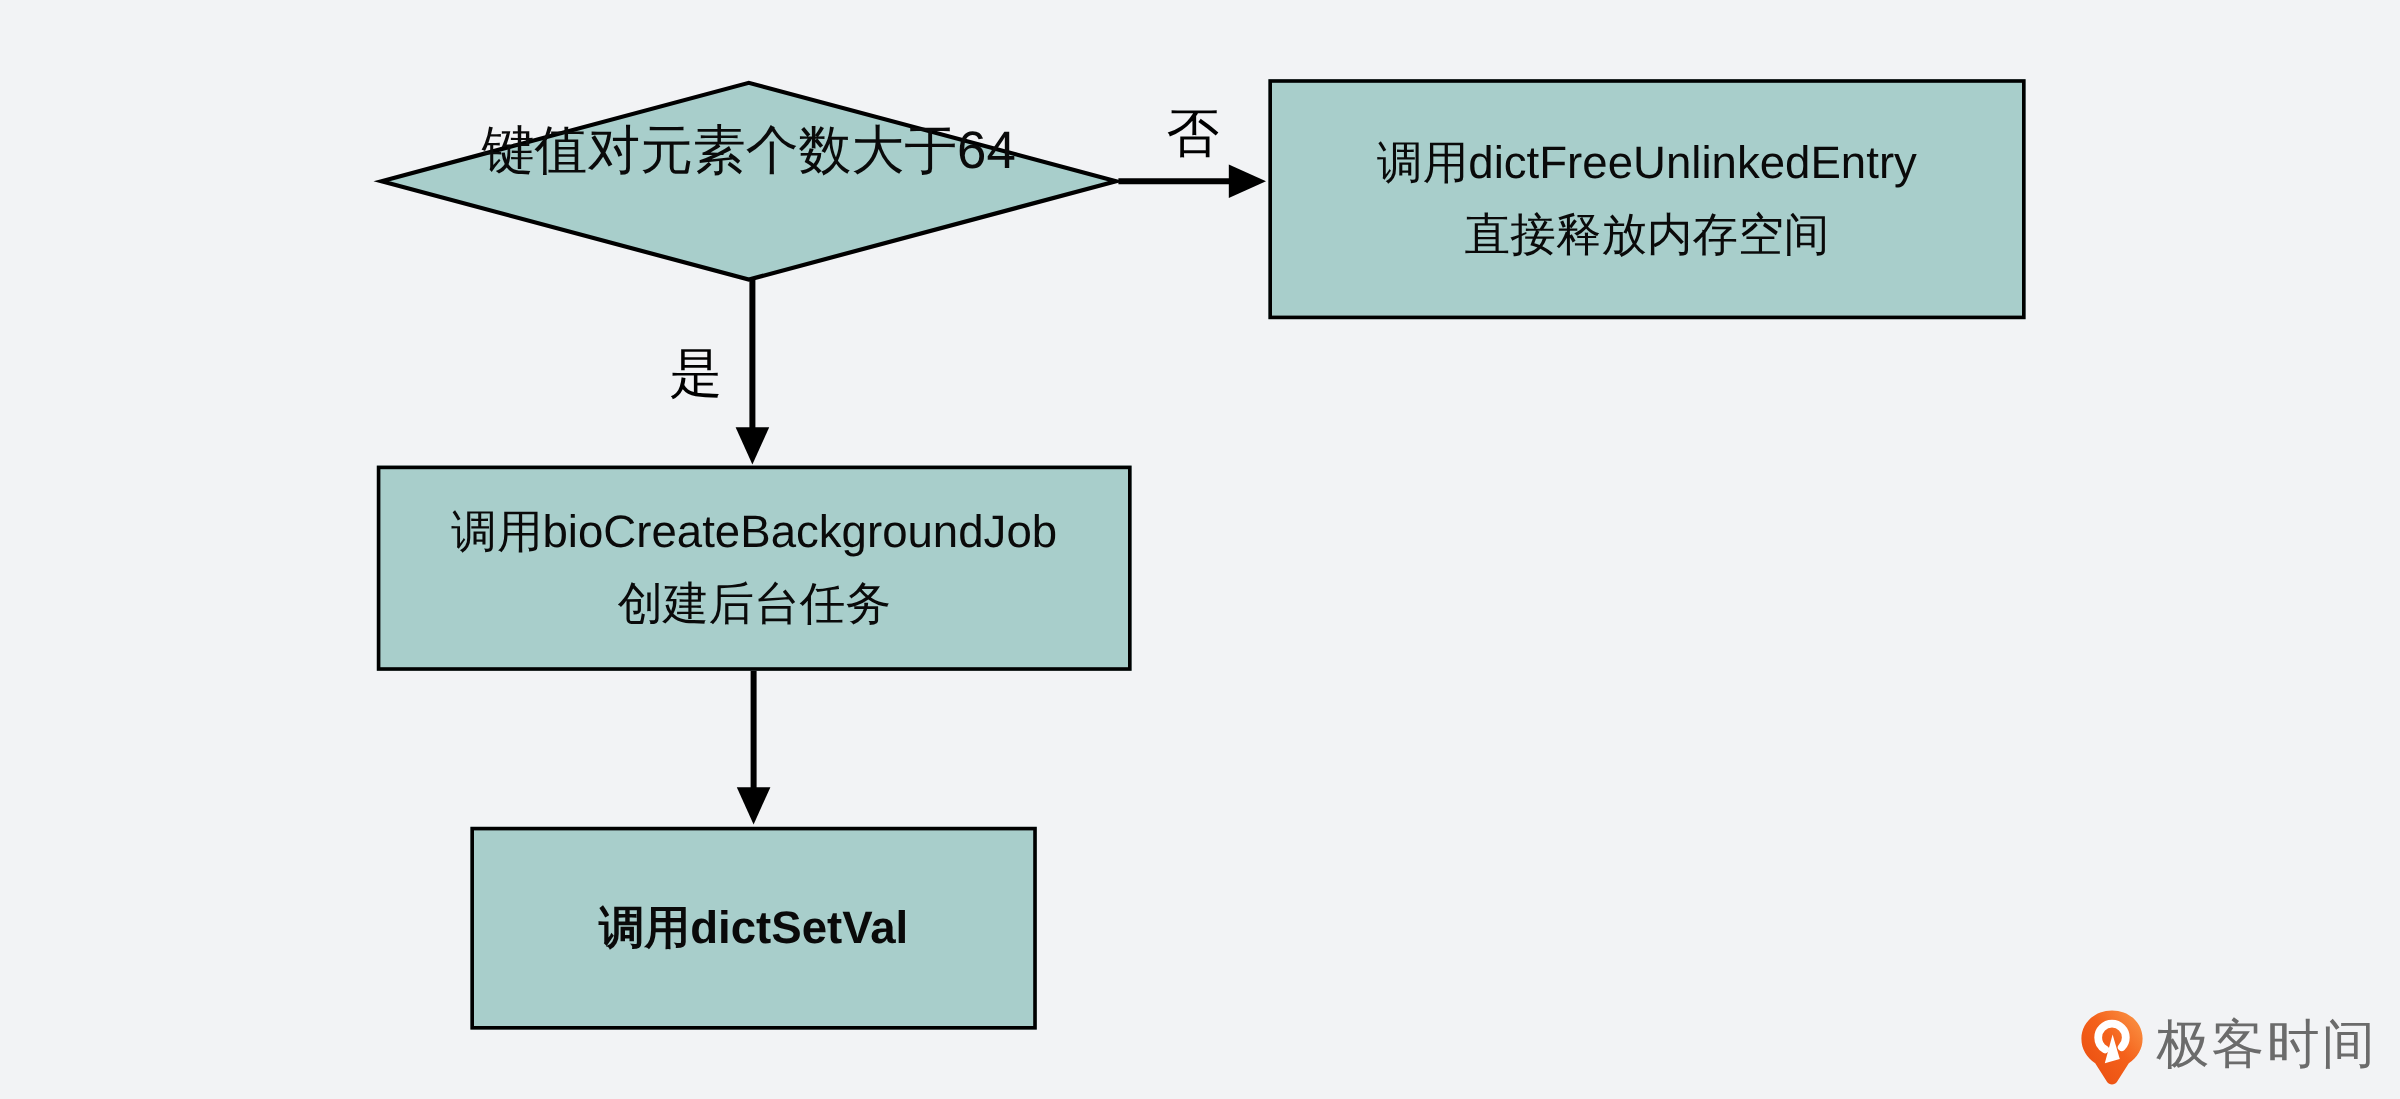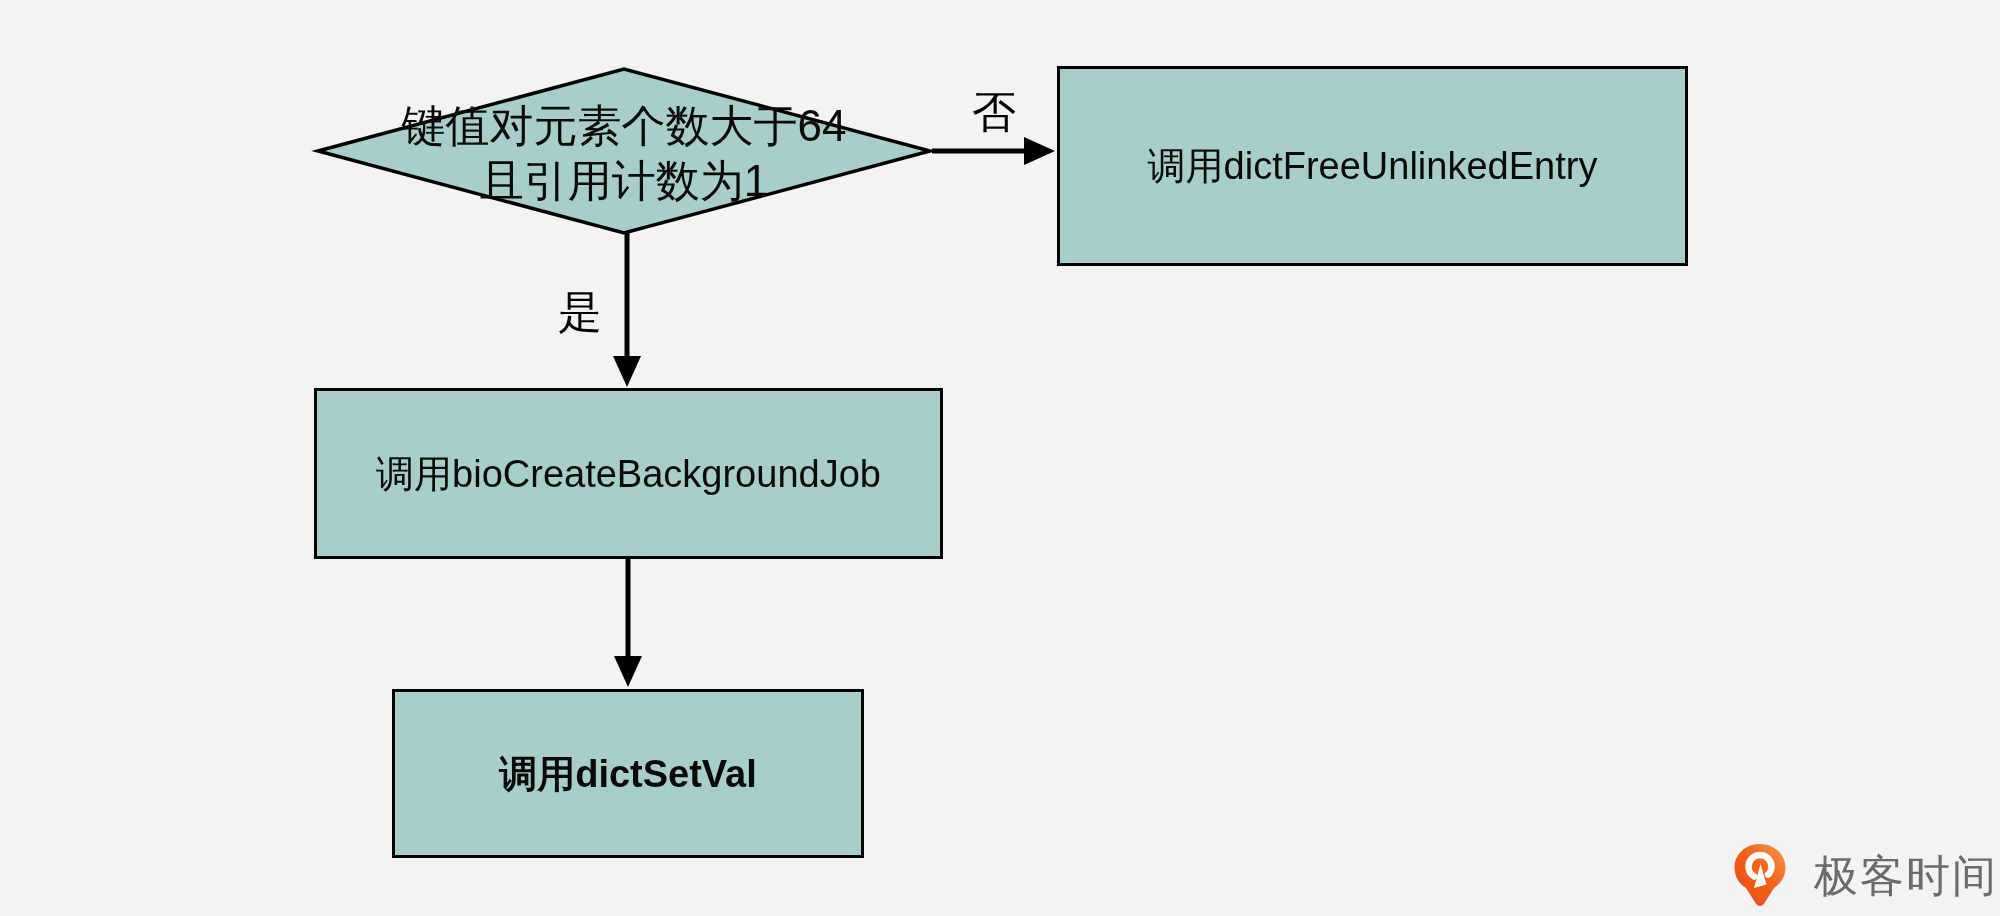--- a/index.html
+++ b/index.html
@@ -75,22 +75,22 @@
   .label-yes {
     left: 556px; top: 290px;
     width: 48px;
     text-align: center;
   }
   .brand {
     position: absolute;
     left: 1733px; top: 841px;
     height: 70px;
     display: flex;
-    align-items: center;
-    gap: 27px;
+    align-items: flex-start;
+    gap: 10px;
   }
   .brand-icon {
     width: 54px;
     height: 66px;
     flex: 0 0 auto;
   }
   .brand-text {
     color: #6b6b6b;
     font-size: 44px;
     font-weight: 500;
@@ -118,29 +118,30 @@
     </g>
 
     <g stroke="#000" fill="#000">
       <line x1="628" y1="559" x2="628" y2="660" stroke-width="5"></line>
       <polygon points="628,687 614,656 642,656" stroke="none"></polygon>
     </g>
   </svg>
 
   <div class="diamond-text">
     <span>键值对元素个数大于64</span>
-    <span>且引用计数为1</span>
   </div>
 
   <div class="node-box box-no">
     <span>调用dictFreeUnlinkedEntry</span>
+    <span>直接释放内存空间</span>
   </div>
 
   <div class="node-box box-yes">
     <span>调用bioCreateBackgroundJob</span>
+    <span>创建后台任务</span>
   </div>
 
   <div class="node-box box-final">
     <span>调用dictSetVal</span>
   </div>
 
   <div class="edge-label label-no">否</div>
   <div class="edge-label label-yes">是</div>
 
   <div class="brand">

